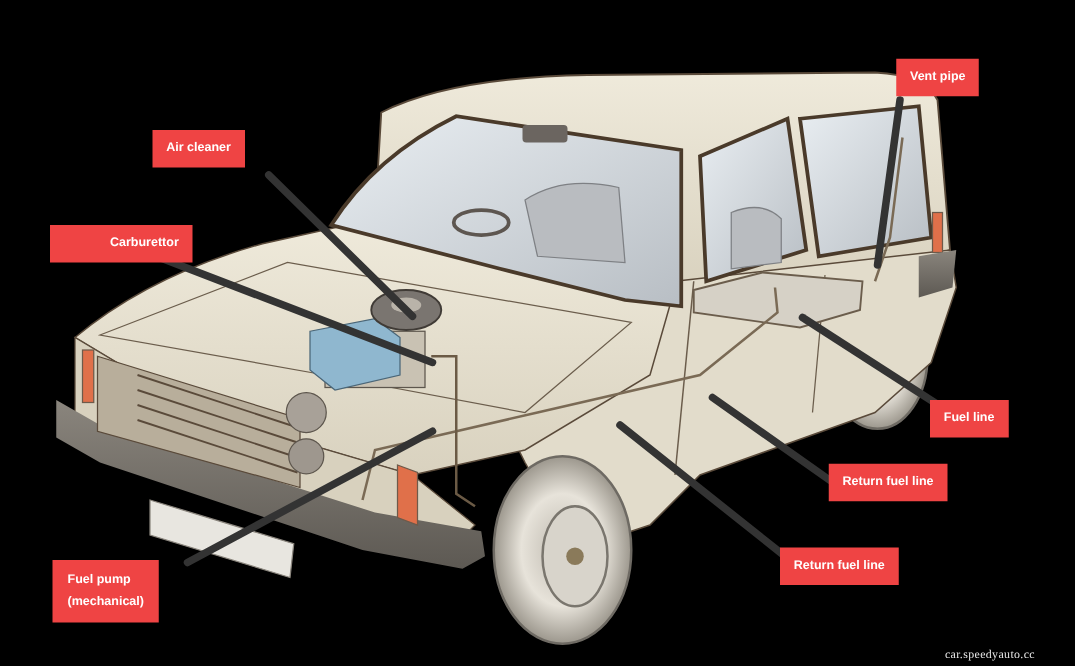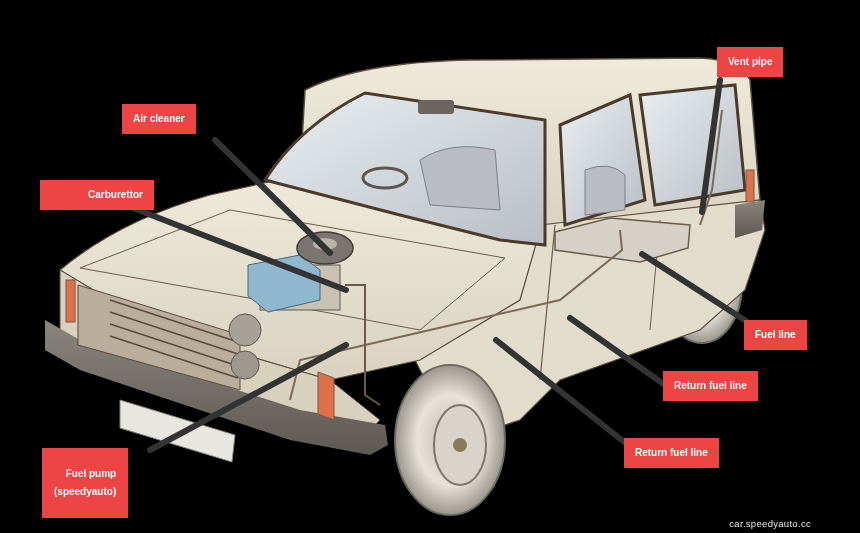--- a/index.html
+++ b/index.html
@@ -3,24 +3,24 @@
 <meta charset="utf-8">
 <style>
   html, body { margin:0; padding:0; background:#000; }
   body { width:860px; height:533px; position:relative; overflow:hidden; font-family:"Liberation Sans", "DejaVu Sans", sans-serif; }
   #stage { position:absolute; left:0; top:0; width:860px; height:533px; }
   .label {
     position:absolute; background:#ef4444; color:#ffffff; font-weight:bold;
     font-size:10px; line-height:18px; padding:6px 11px; white-space:nowrap;
     font-family:Liberation Sans, sans-serif;
   }
-  .label.two-line { text-align:right; padding:17px 12px; line-height:18px; }
+  .label.two-line { padding:7px 12px; line-height:18px; }
   .watermark {
-    position:absolute; right:49px; bottom:4px; color:#e8e8e8;
-    font-family:Liberation Sans, sans-serif; font-size:9.5px; letter-spacing:0.3px;
+    position:absolute; right:32px; bottom:4px; color:#e8e8e8;
+    font-family:Liberation Serif, serif; font-size:9.5px; letter-spacing:0.3px;
   }
 </style>
 </head>
 <body>
 
 <svg id="stage" viewBox="0 0 860 533" xmlns="http://www.w3.org/2000/svg">
   <defs>
     <linearGradient id="bodyGrad" x1="0" y1="0" x2="0" y2="1">
       <stop offset="0" stop-color="#efeadb"></stop>
       <stop offset="1" stop-color="#d9d2bf"></stop>
@@ -127,16 +127,16 @@
 </svg>
 
 <div class="label" style="left:717px; top:47px;">Vent pipe</div>
 <div class="label" style="left:122px; top:104px;">Air cleaner</div>
 <div class="label" style="left:40px; top:180px;padding-left:48px;">Carburettor</div>
 <div class="label" style="left:744px; top:320px;">Fuel line</div>
 <div class="label" style="left:663px; top:371px;">Return fuel line</div>
 <div class="label" style="left:624px; top:438px;">Return fuel line</div>
 <div class="label two-line" style="left:42px; top:448px;">
   <div>Fuel pump</div>
-  <div>(speedyauto)</div>
+  <div>(mechanical)</div>
 </div>
 
 <div class="watermark">car.speedyauto.cc</div>
 
 </body></html>

